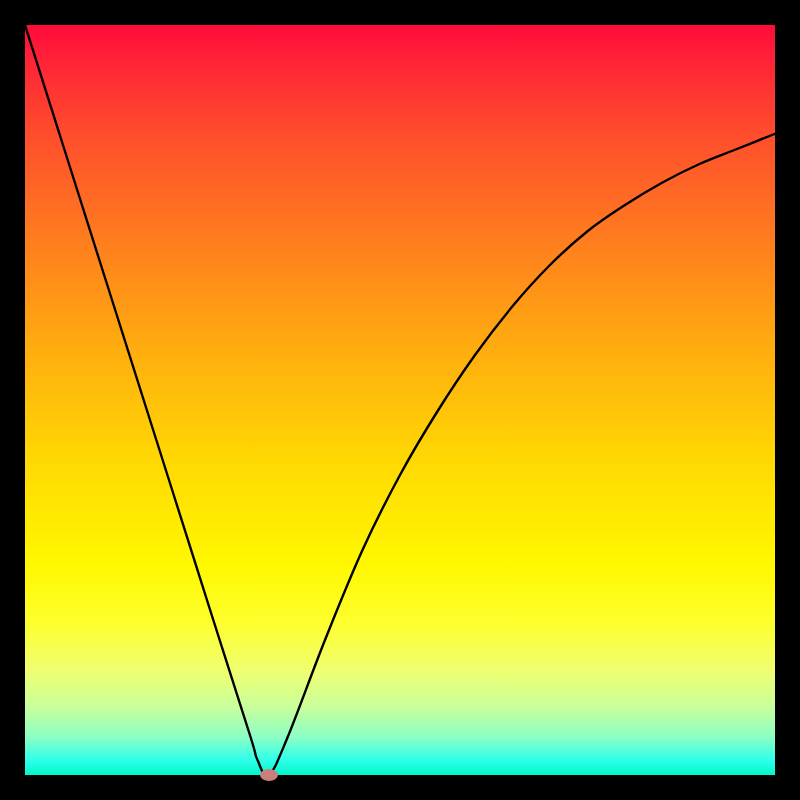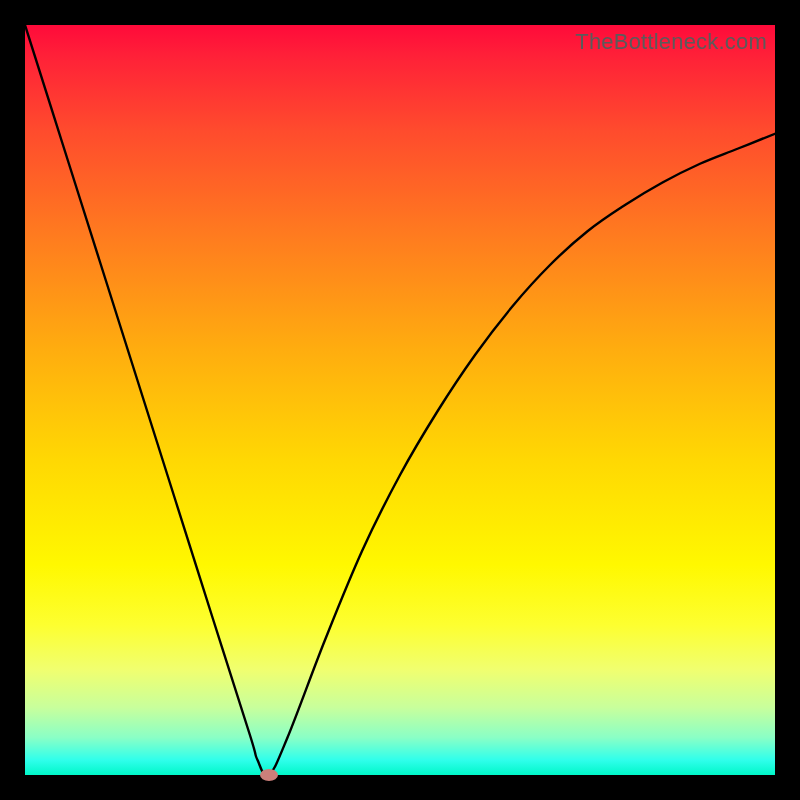--- a/index.html
+++ b/index.html
@@ -66,19 +66,18 @@
     background: #cc7f7a;
     transform: translate(-50%, -50%);
     pointer-events: none;
   }
 </style>
 </head>
 <body>
 
 <div class="container">
   <div class="plot-area">
-    <div class="watermark">TheBottleneck.com</div>
     <svg class="curve" viewBox="0 0 750 750" preserveAspectRatio="none">
       <path id="curve-path" fill="none" stroke="#000" stroke-width="2.4" stroke-linecap="round" stroke-linejoin="round" d="M 0.00 0.00 C 6.75 21.33, 24.00 75.84, 37.50 118.50 C 51.00 161.16, 61.50 194.34, 75.00 237.00 C 88.50 279.66, 99.00 312.84, 112.50 355.50 C 126.00 398.16, 136.50 431.34, 150.00 474.00 C 163.50 516.66, 174.00 549.98, 187.50 592.50 C 201.00 635.02, 216.90 684.60, 225.00 710.25 C 233.10 735.90, 229.13 727.85, 232.50 735.00 C 235.88 742.15, 238.35 754.05, 243.75 750.00 C 249.15 745.95, 252.38 736.80, 262.50 712.50 C 272.63 688.20, 286.50 648.75, 300.00 615.00 C 313.50 581.25, 324.00 554.70, 337.50 525.00 C 351.00 495.30, 361.50 474.98, 375.00 450.00 C 388.50 425.02, 399.00 407.85, 412.50 386.25 C 426.00 364.65, 436.50 348.90, 450.00 330.00 C 463.50 311.10, 474.00 297.45, 487.50 281.25 C 501.00 265.05, 511.50 253.50, 525.00 240.00 C 538.50 226.50, 549.00 217.05, 562.50 206.25 C 576.00 195.45, 586.50 188.78, 600.00 180.00 C 613.50 171.22, 624.00 164.93, 637.50 157.50 C 651.00 150.07, 661.50 144.82, 675.00 138.75 C 688.50 132.68, 699.00 129.15, 712.50 123.75 C 726.00 118.35, 743.25 111.45, 750.00 108.75"></path>
     </svg>
     <div id="marker-dot" class="dot" style="left: 243.75px; top: 750px; background: rgb(204, 127, 122);"></div>
   </div>
 </div>
 
 </body></html>

